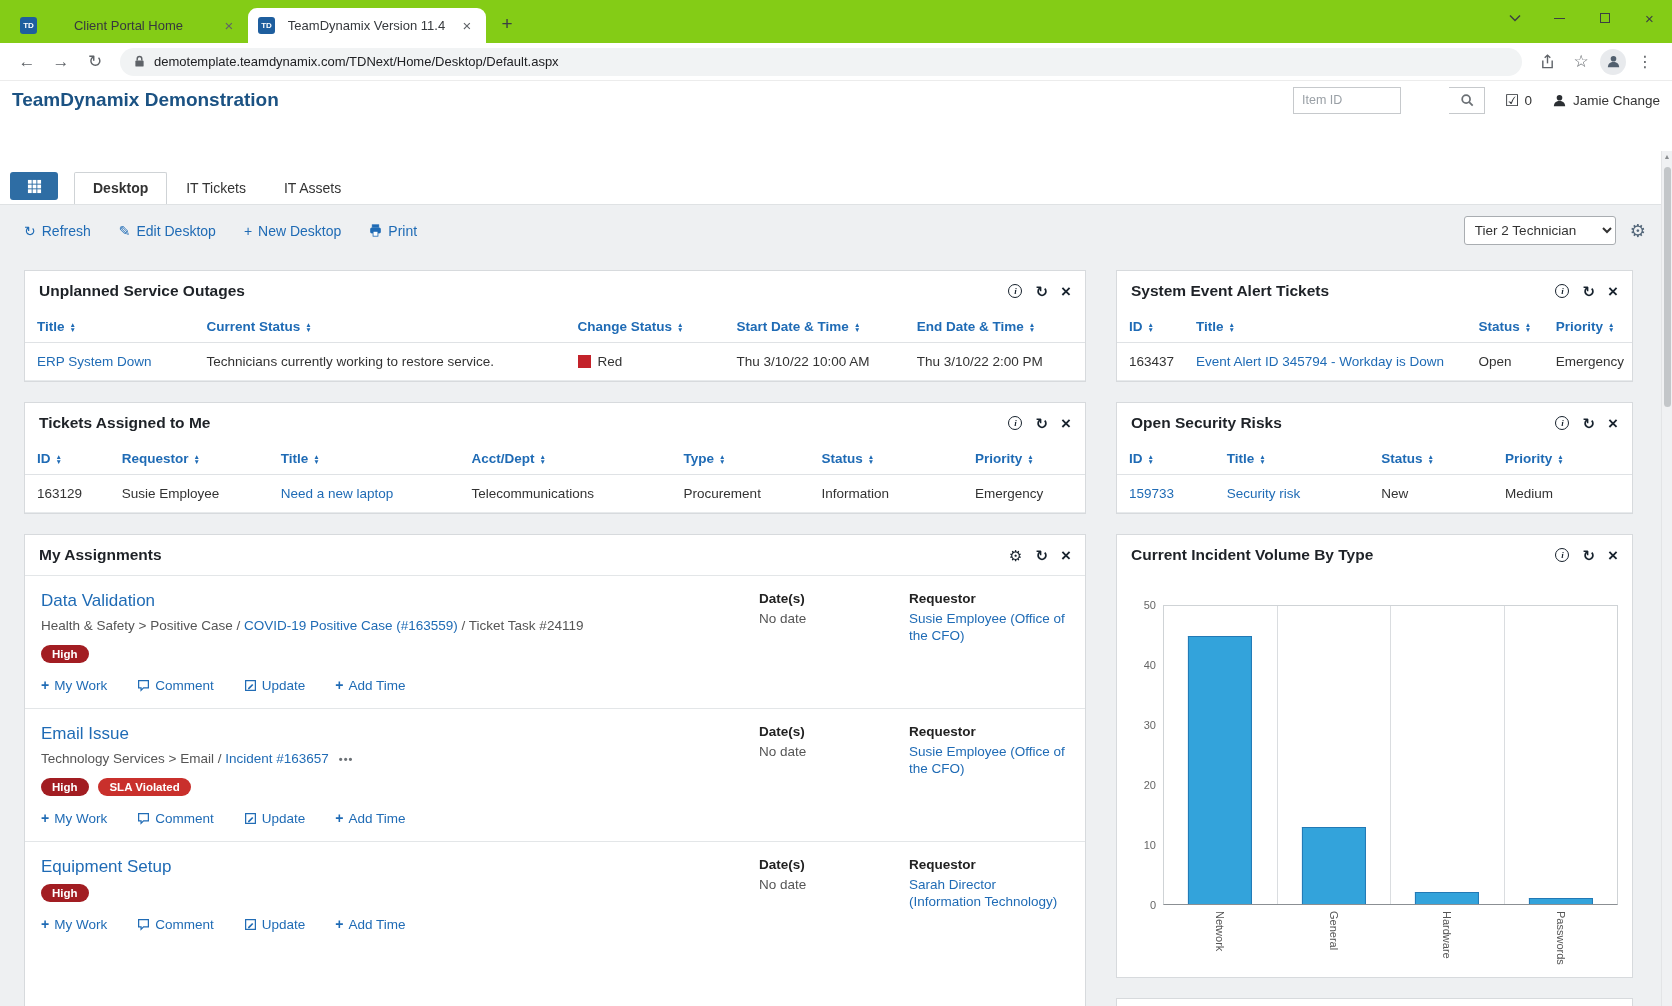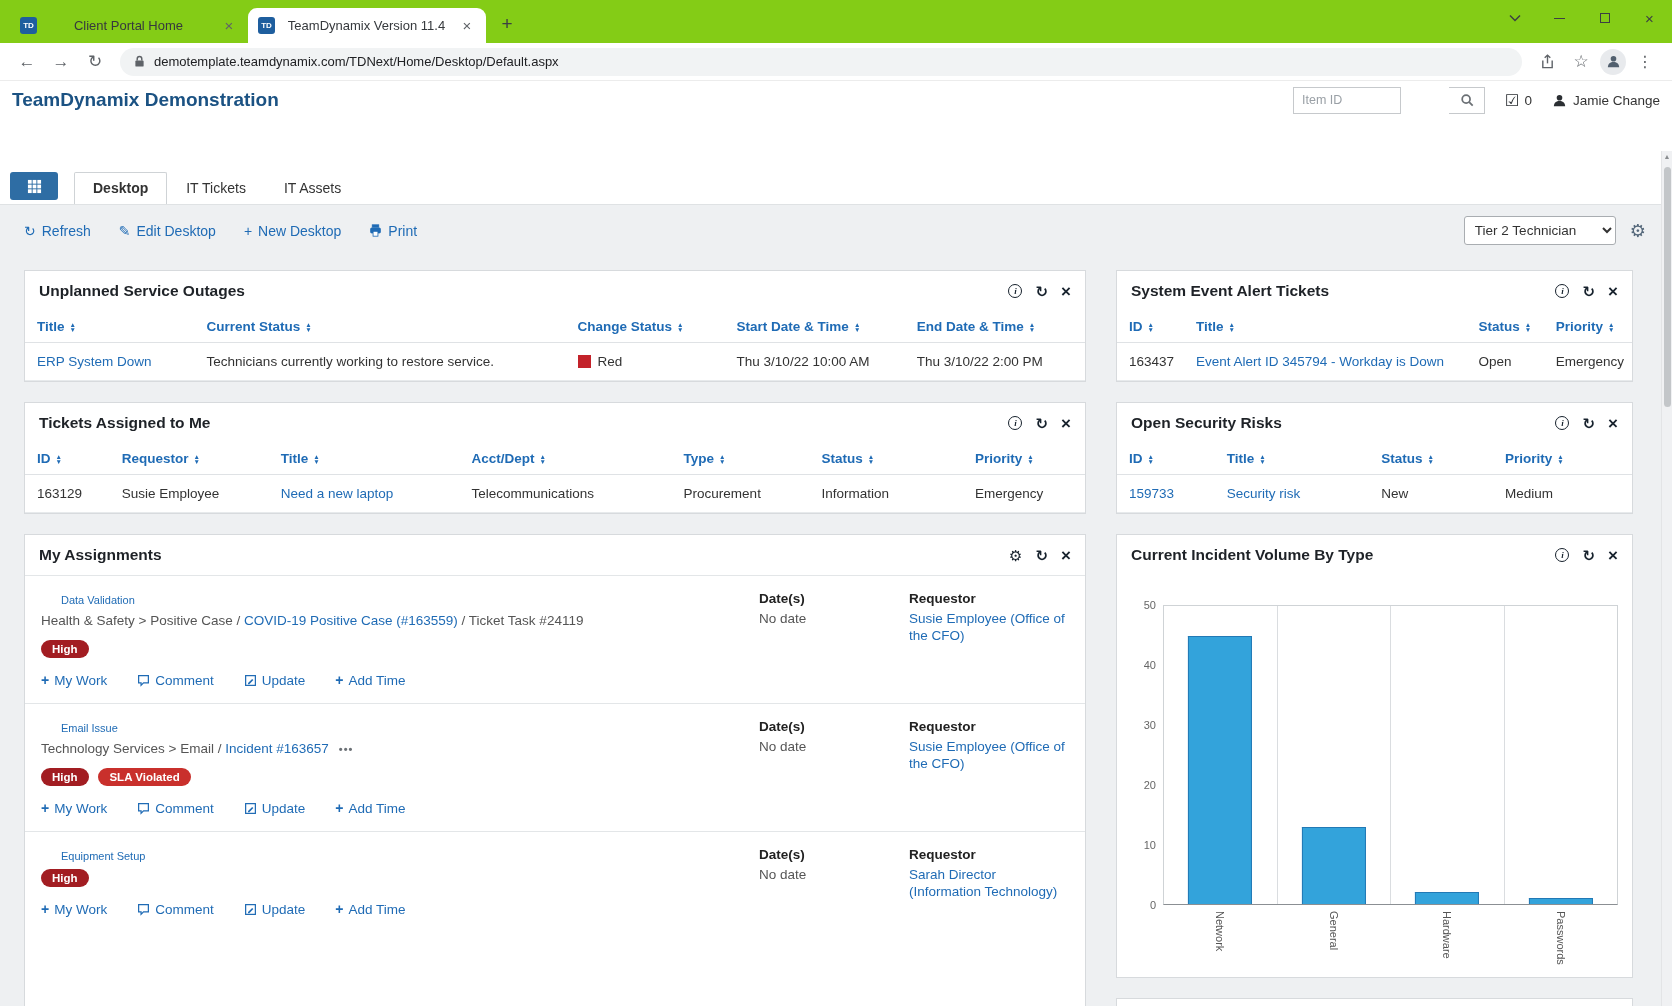--- a/index.html
+++ b/index.html
@@ -79,21 +79,21 @@
   .sort { display:inline-flex; flex-direction:column; font-size:6.5px; line-height:5px; color:#1f6bb5; margin-left:5px; vertical-align:middle; }
   .sort::before { content:"▲"; }
   .sort::after { content:"▼"; }
   .lnk { color:#1f6bb5; }
   .swatch { display:inline-block; width:13px; height:13px; background:#c3222a; margin-right:7px; vertical-align:-2px; }
 
   
   .panel.assignments { min-height:540px; }
   .card { display:flex; padding:15px 16px; border-top:1px solid #e3e6e8; }
   .card-main { flex:1; padding-right:20px; min-width:0; }
-  .card-title { font-size:11px; color:#1f6bb5; display:inline-block; margin-bottom:7px;margin-left:20px; }
+  .card-title { font-size:17px; color:#1f6bb5; display:inline-block; margin-bottom:7px; }
   .card-path { font-size:13.5px; color:#555; margin-bottom:12px; }
   .card-path .plink { color:#1f6bb5; }
   .more-dots { color:#6b7075; letter-spacing:1px; font-weight:bold; font-size:11px; margin-left:10px; cursor:pointer; }
   .badge { display:inline-block; background:#a21d22; color:#fff; font-size:11.5px; font-weight:bold; padding:3px 11px; border-radius:10px; margin-right:6px; }
   .badge.sla { background:#c9302c; }
   .card-actions { margin-top:14px; display:flex; gap:30px; font-size:13.5px; }
   .act { color:#1f6bb5; display:flex; align-items:center; gap:5px; }
   .act .plus { font-weight:bold; font-size:14px; }
   .mini-svg { width:13px; height:13px; stroke:#1f6bb5; }
   .card-dates { width:150px; flex:none; }

